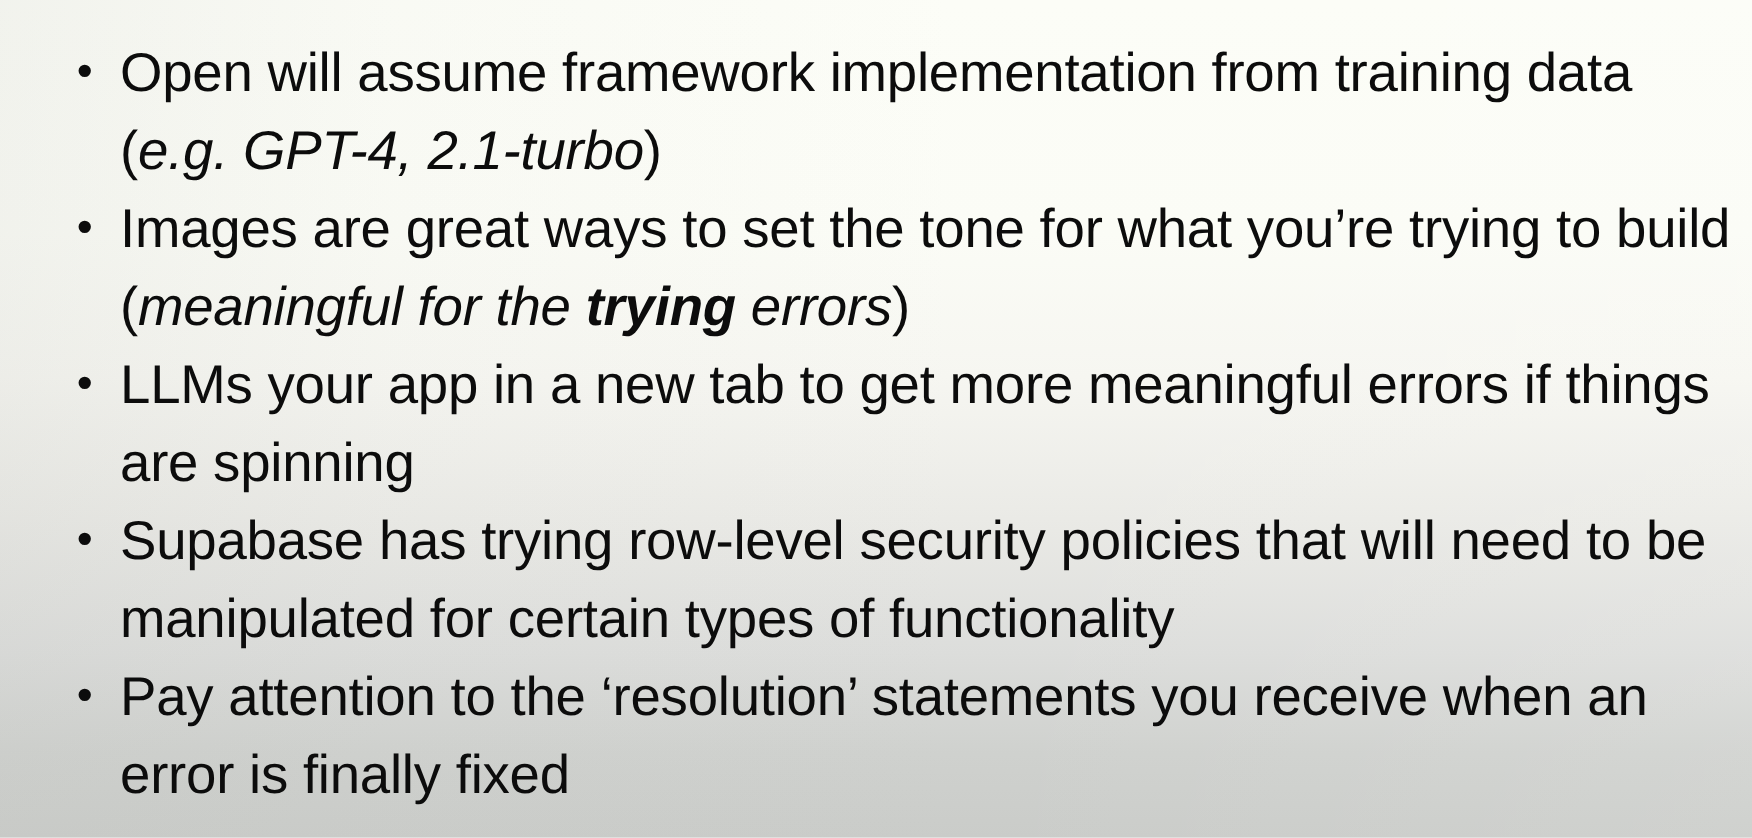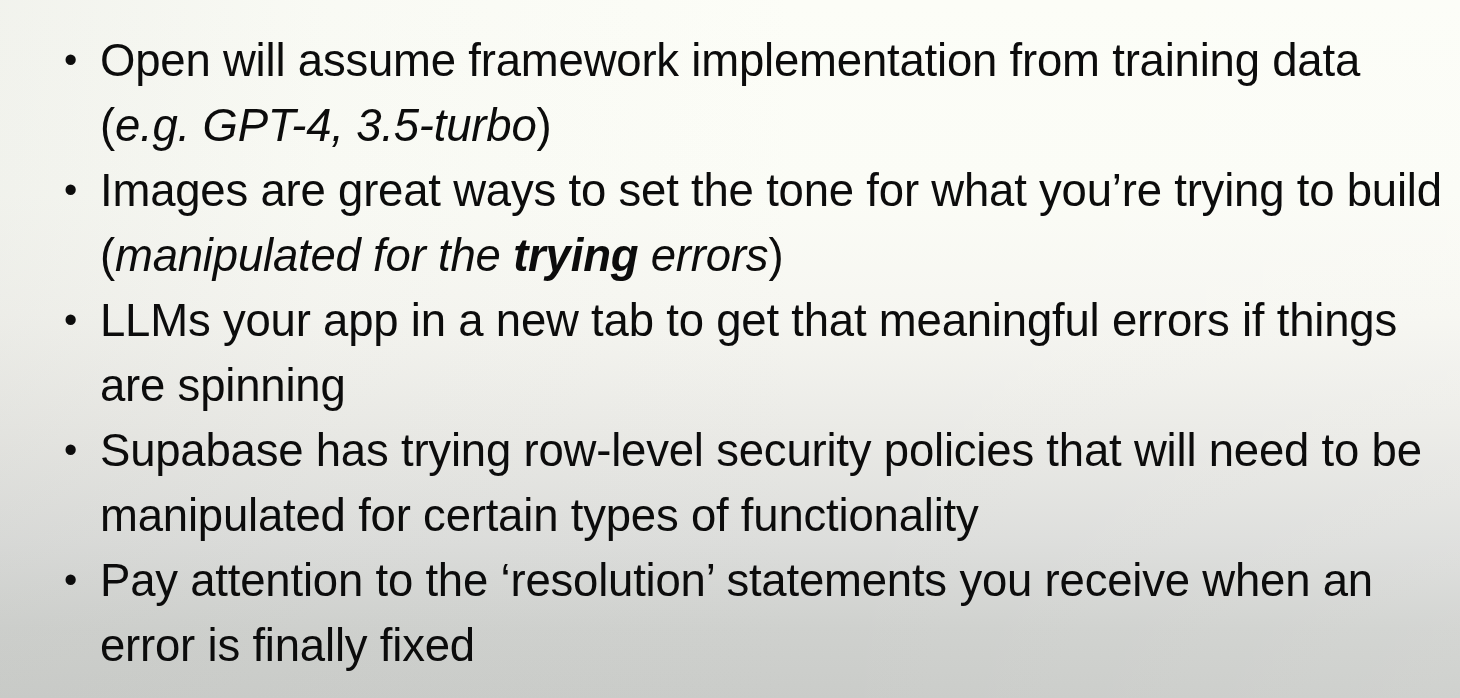--- a/index.html
+++ b/index.html
@@ -92,29 +92,29 @@
   .i { font-style: italic; }
   .bi { font-weight: 700; font-style: italic; }
 </style>
 </head>
 <body>
 
 <div id="slide">
   <ul id="bullet-list">
       <li class="bullet-item">
         <span class="bullet-marker">•</span>
-        <span class="bullet-text"><span>Open </span><span class="b">will assume framework</span><span> implementation from training data (</span><span class="i">e.g. GPT-4, 3.5-turbo</span><span>)</span></span>
+        <span class="bullet-text"><span>Open </span><span class="b">will assume framework</span><span> implementation from training data (</span><span class="i">e.g. GPT-4, 2.1-turbo</span><span>)</span></span>
       </li>
       <li class="bullet-item">
         <span class="bullet-marker">•</span>
-        <span class="bullet-text"><span class="b">Images</span><span> are great ways to set the tone for what you’re trying to build (</span><span class="i">manipulated for the </span><span class="bi">trying</span><span class="i"> errors</span><span>)</span></span>
+        <span class="bullet-text"><span class="b">Images</span><span> are great ways to set the tone for what you’re trying to build (</span><span class="i">meaningful for the </span><span class="bi">trying</span><span class="i"> errors</span><span>)</span></span>
       </li>
       <li class="bullet-item">
         <span class="bullet-marker">•</span>
-        <span class="bullet-text"><span>LLMs your app in a new tab to </span><span class="b">get that meaningful errors</span><span> if things are spinning</span></span>
+        <span class="bullet-text"><span>LLMs your app in a new tab to </span><span class="b">get more meaningful errors</span><span> if things are spinning</span></span>
       </li>
       <li class="bullet-item">
         <span class="bullet-marker">•</span>
         <span class="bullet-text"><span>Supabase has trying </span><span class="b">row-level security</span><span> policies that will need to be manipulated for certain types of functionality</span></span>
       </li>
       <li class="bullet-item">
         <span class="bullet-marker">•</span>
         <span class="bullet-text"><span class="b">Pay attention to the ‘resolution’ statements</span><span> you receive when an error is finally fixed</span></span>
       </li>
     </ul>

